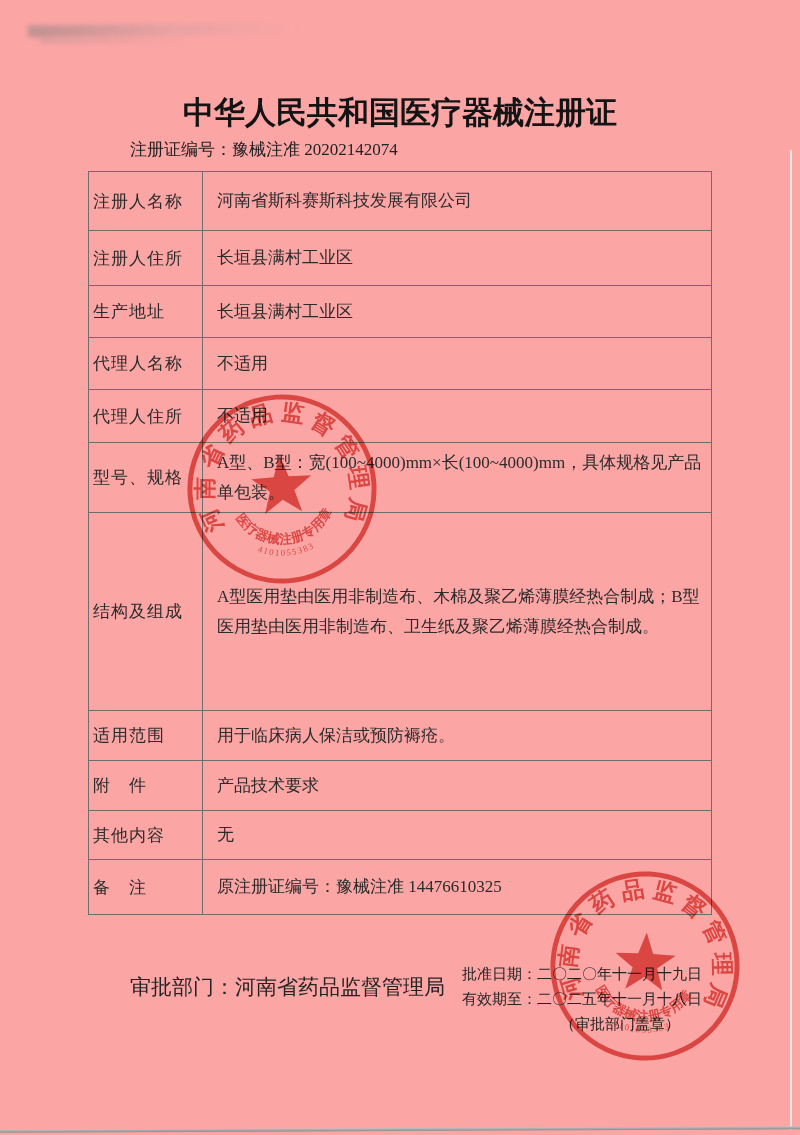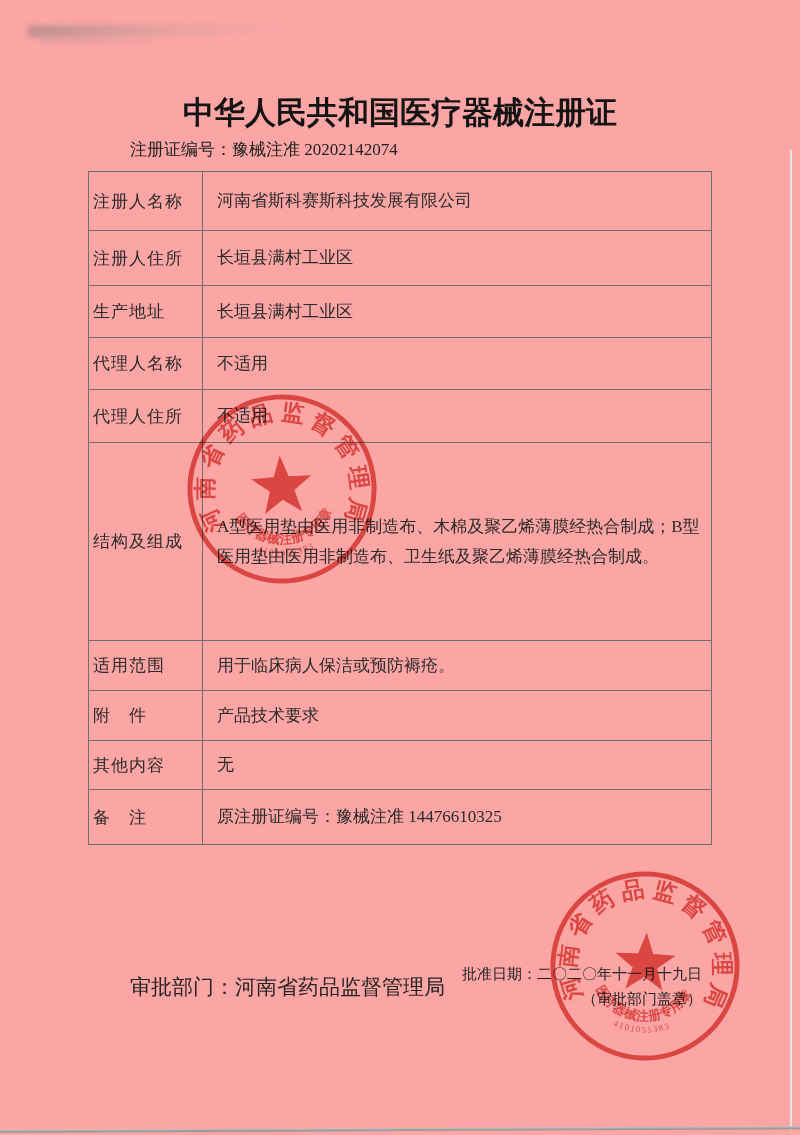--- a/index.html
+++ b/index.html
@@ -39,21 +39,21 @@
     font-size:17px;color:#2b2b2b;
   }
   table.cert td{border:1px solid #6e6e6e;}
   td.lab{width:105px;text-align:left;padding:2px 4px;letter-spacing:1px;}
   td.val{padding:2px 8px 2px 14px;line-height:30px;text-align:left;}
   tr.r1{height:59px;} tr.r2{height:55px;} tr.r3{height:52px;} tr.r4{height:52px;}
   tr.r5{height:53px;} tr.r6{height:45px;} tr.r7{height:70px;} tr.r8{height:198px;}
   tr.r9{height:50px;padding-left:48px;} tr.r10{height:50px;margin-left:16px;} tr.r11{height:49px;} tr.r12{height:55px;margin-top:44px;}
 
   .footer-left{position:absolute;left:130px;top:973px;font-size:21px;color:#242424;}
-  .footer-right{position:absolute;left:462px;top:962px;font-size:15px;line-height:25px;color:#242424;text-align:right;}
+  .footer-right{position:absolute;left:462px;top:962px;font-size:15px;line-height:25px;color:#242424;}
   .seal-note{padding-left:98px;}
 
   .stamp{position:absolute;width:198px;height:198px;opacity:.8;mix-blend-mode:multiply;pointer-events:none;}
   .stamp-1{left:183px;top:390px;transform:rotate(-4deg);}
   .stamp-2{left:546px;top:867px;transform:rotate(3deg);}
   .defs-holder{position:absolute;width:0;height:0;}
 </style>
 </head>
 <body>
 
@@ -82,20 +82,24 @@
       <td class="val">长垣县满村工业区</td>
     </tr>
     <tr class="r4">
       <td class="lab">代理人名称</td>
       <td class="val">不适用</td>
     </tr>
     <tr class="r5">
       <td class="lab">代理人住所</td>
       <td class="val">不适用</td>
     </tr>
+    <tr class="r7">
+      <td class="lab">型号、规格</td>
+      <td class="val">A型、B型：宽(100~4000)mm×长(100~4000)mm，具体规格见产品单包装。</td>
+    </tr>
     <tr class="r8">
       <td class="lab">结构及组成</td>
       <td class="val">A型医用垫由医用非制造布、木棉及聚乙烯薄膜经热合制成；B型医用垫由医用非制造布、卫生纸及聚乙烯薄膜经热合制成。</td>
     </tr>
     <tr class="r9">
       <td class="lab">适用范围</td>
       <td class="val">用于临床病人保洁或预防褥疮。</td>
     </tr>
     <tr class="r10">
       <td class="lab">附　件</td>
@@ -108,20 +112,21 @@
     <tr class="r12">
       <td class="lab">备　注</td>
       <td class="val">原注册证编号：豫械注准 14476610325</td>
     </tr>
   </tbody>
     </table>
 
   <div class="footer-left">审批部门：河南省药品监督管理局</div>
   <div class="footer-right">
     <div>批准日期：二〇二〇年十一月十九日</div>
+    <div>有效期至：二〇二五年十一月十八日</div>
     <div class="seal-note">（审批部门盖章）</div>
   </div>
 
   <svg class="defs-holder" width="0" height="0" aria-hidden="true">
     <symbol id="stamp-symbol" viewBox="0 0 200 200">
       <g fill="#d54840" stroke="none" font-family="'Liberation Serif','DejaVu Serif',serif">
         <circle cx="100" cy="100" r="93" fill="none" stroke="#d54840" stroke-width="5"></circle>
         <polygon points="100,66 107.6,87.5 130.4,88.1 112.4,102 118.8,123.9 100,111 81.2,123.9 87.6,102 69.6,88.1 92.4,87.5"></polygon>
         <g font-size="23" font-weight="bold" text-anchor="middle">
           <text transform="translate(34.2,123.9) rotate(-110)">河</text>

